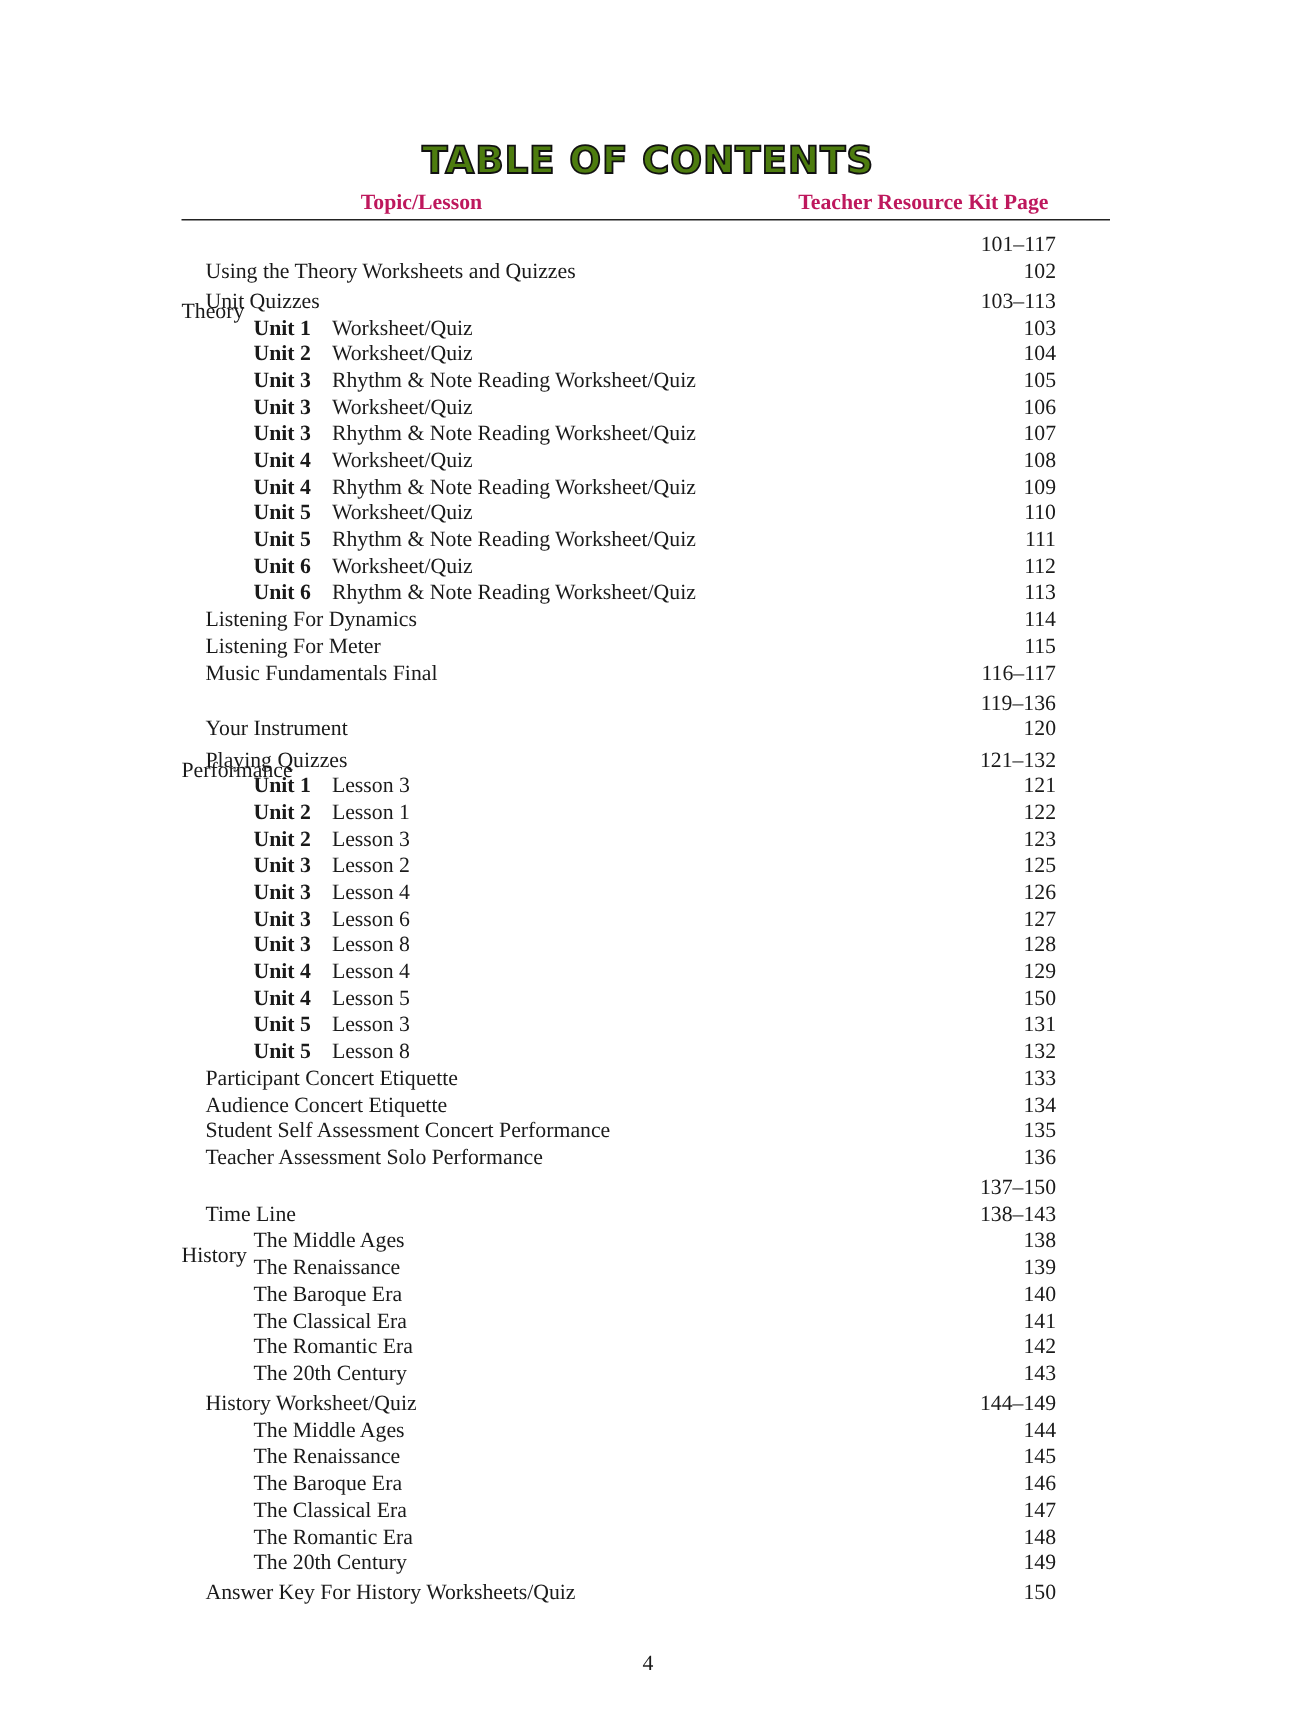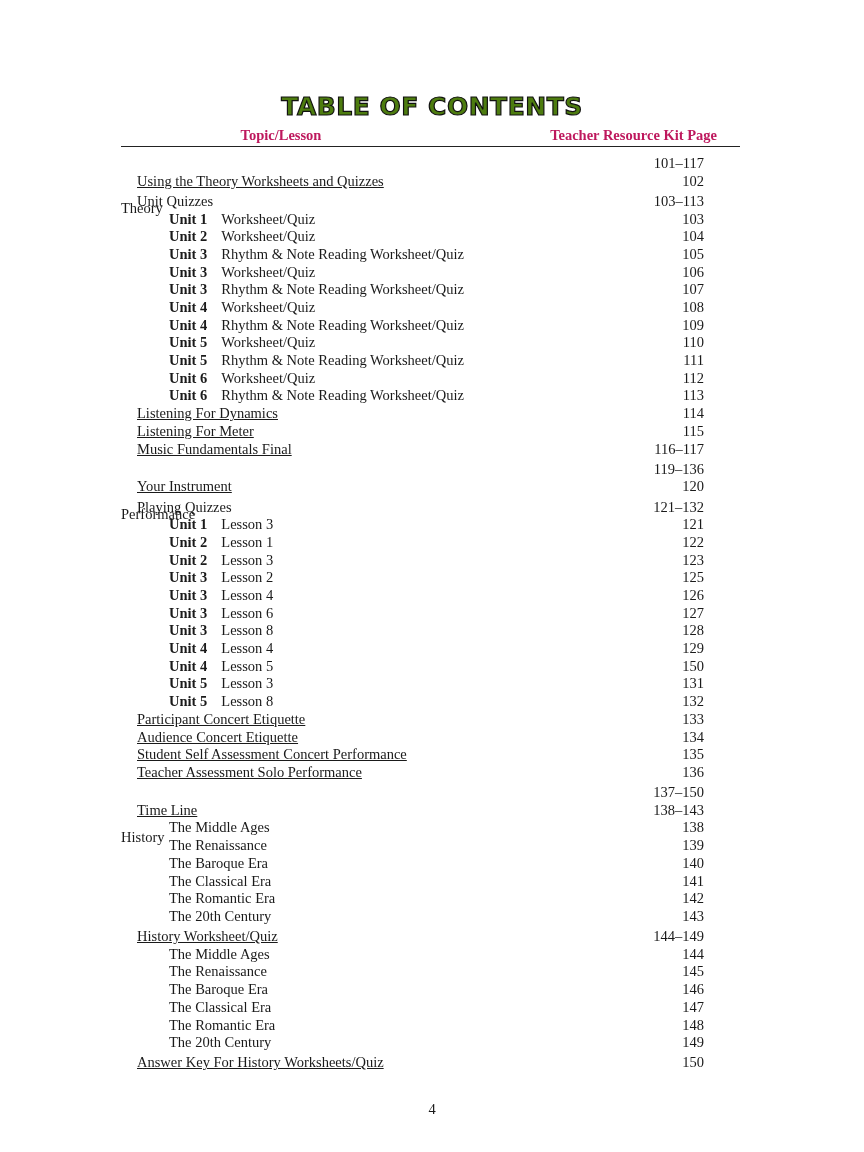--- a/index.html
+++ b/index.html
@@ -12,36 +12,36 @@
     position: absolute; top: 92px; left: 0; width: 864px; text-align: center;
     font-family: "DejaVu Sans", "Liberation Sans", sans-serif;
     font-weight: 900; font-size: 25px; letter-spacing: 0.5px;
     color: #4d7c0f; -webkit-text-stroke: 1.2px #111;
   }
   .header {
     position: absolute; top: 127px; left: 121px; width: 618px; height: 20px;
     font-size: 14.5px; font-weight: bold; color: #be185d;
   }
   .header .col-topic { position: absolute; left: 0; width: 320px; text-align: center; top: 0; }
-  .header .col-page { position: absolute; right: 22px; top: 0; }
+  .header .col-page { position: absolute; right: 40px; top: 0; }
   .rule {
     position: absolute; top: 146px; left: 121px; width: 619px; height: 0;
     border-top: 1.5px solid #222;
   }
   .toc {
     position: absolute; top: 155px; left: 121px; width: 583px;
   }
   .row {
     position: relative; height: 17.7px; line-height: 17.7px; font-size: 14.5px;
   }
   .row.gap { margin-top: 2.5px; }
   .row .label { position: absolute; left: 0; white-space: nowrap; }
   .row .page { position: absolute; right: 0; white-space: nowrap; }
   .lvl0 .label { left: 0; font-weight: normal; margin-top: 45px; }
-  .lvl1 .label { left: 16px; text-decoration: underline; }
+  .lvl1 .label { left: 16px; }
   .lvl1b .label { left: 16px; font-weight: normal; }
   .lvl2 .label { left: 48px; }
   .unit { font-weight: bold; margin-right: 14px; }
   .folio {
     position: absolute; top: 1101px; left: 0; width: 864px; text-align: center;
     font-size: 14.5px;
   }
 </style>
 </head>
 <body>

